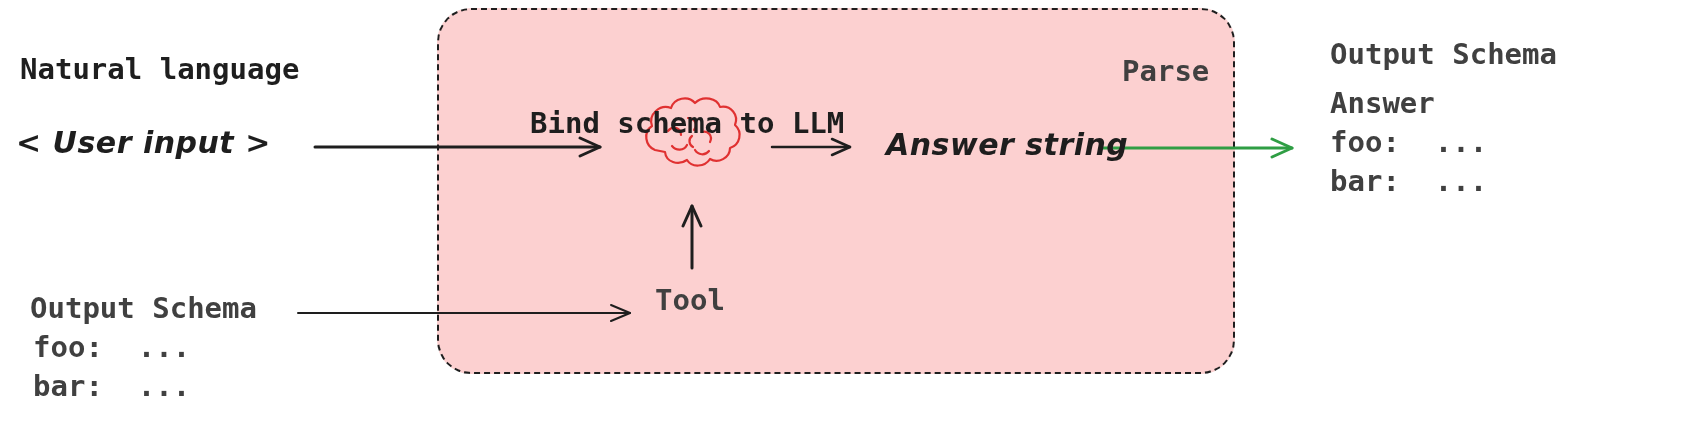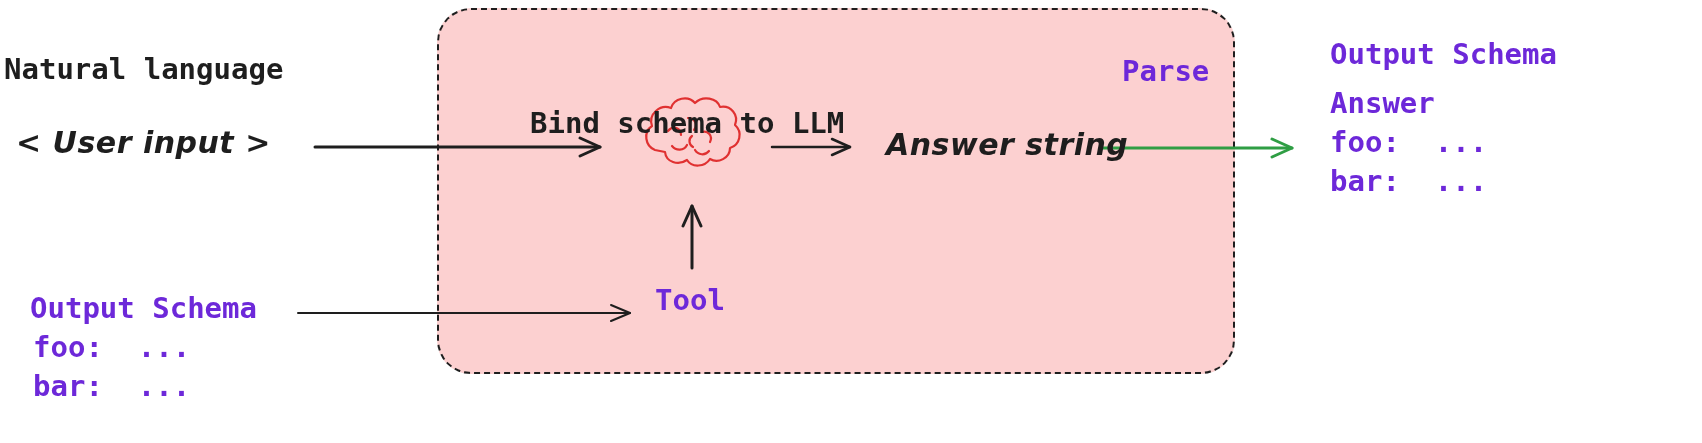--- a/index.html
+++ b/index.html
@@ -42,21 +42,21 @@
     white-space: pre;
     line-height: 1.15;
     font-weight: bold;
   }
   .code {
     font-family: "DejaVu Sans Mono", monospace;
     font-weight: 600;
     font-size: 29px;
     color: #1e1e1e;
   }
-  .green { color: #6d28d9; }
+  .green { color: #404040; }
   .hand {
     font-family: "DejaVu Sans", sans-serif;
     font-style: italic;
     font-size: 30px;
     color: #1e1e1e;
     letter-spacing: 0.5px;
   }
 </style>
 </head>
 <body>
@@ -96,21 +96,21 @@
       <path d="M655,150 c-10,-4 -12,-18 -3,-24 c-4,-12 8,-22 19,-18 c3,-10 17,-13 24,-5 c8,-8 22,-5 25,4 c11,-2 19,8 15,18 c8,7 5,20 -5,23 c0,10 -12,16 -20,11 c-5,8 -18,9 -23,1 c-9,6 -21,2 -22,-8 z"></path>
       <path d="M668,131 c5,-6 13,-3 13,4"></path>
       <path d="M688,118 c7,0 10,7 6,12"></path>
       <path d="M702,132 c6,-2 11,4 8,10"></path>
       <path d="M672,146 c4,5 12,5 15,-1"></path>
       <path d="M695,150 c3,5 10,6 14,1"></path>
       <path d="M692,136 c-4,3 -3,9 1,11"></path>
     </g>
   </svg>
 
-  <div class="label code" style="left:4px; top:53px;">Natural language</div>
+  <div class="label code" style="left:20px; top:53px;">Natural language</div>
   <div class="label hand" style="left:16px; top:126px;">&lt; User input &gt;</div>
 
   <div class="label code green" style="left:30px; top:292px;">Output Schema</div>
   <div class="label code green" style="left:33px; top:331px;">foo:  ...</div>
   <div class="label code green" style="left:33px; top:370px;">bar:  ...</div>
 
   <div class="label code" style="left:530px; top:69px;margin-top:38px;">Bind schema to LLM</div>
   <div class="label code green" style="left:1122px; top:55px;">Parse</div>
   <div class="label hand" style="left:886px; top:128px;text-align:right;">Answer string</div>
   <div class="label code green" style="left:655px; top:284px;">Tool</div>

